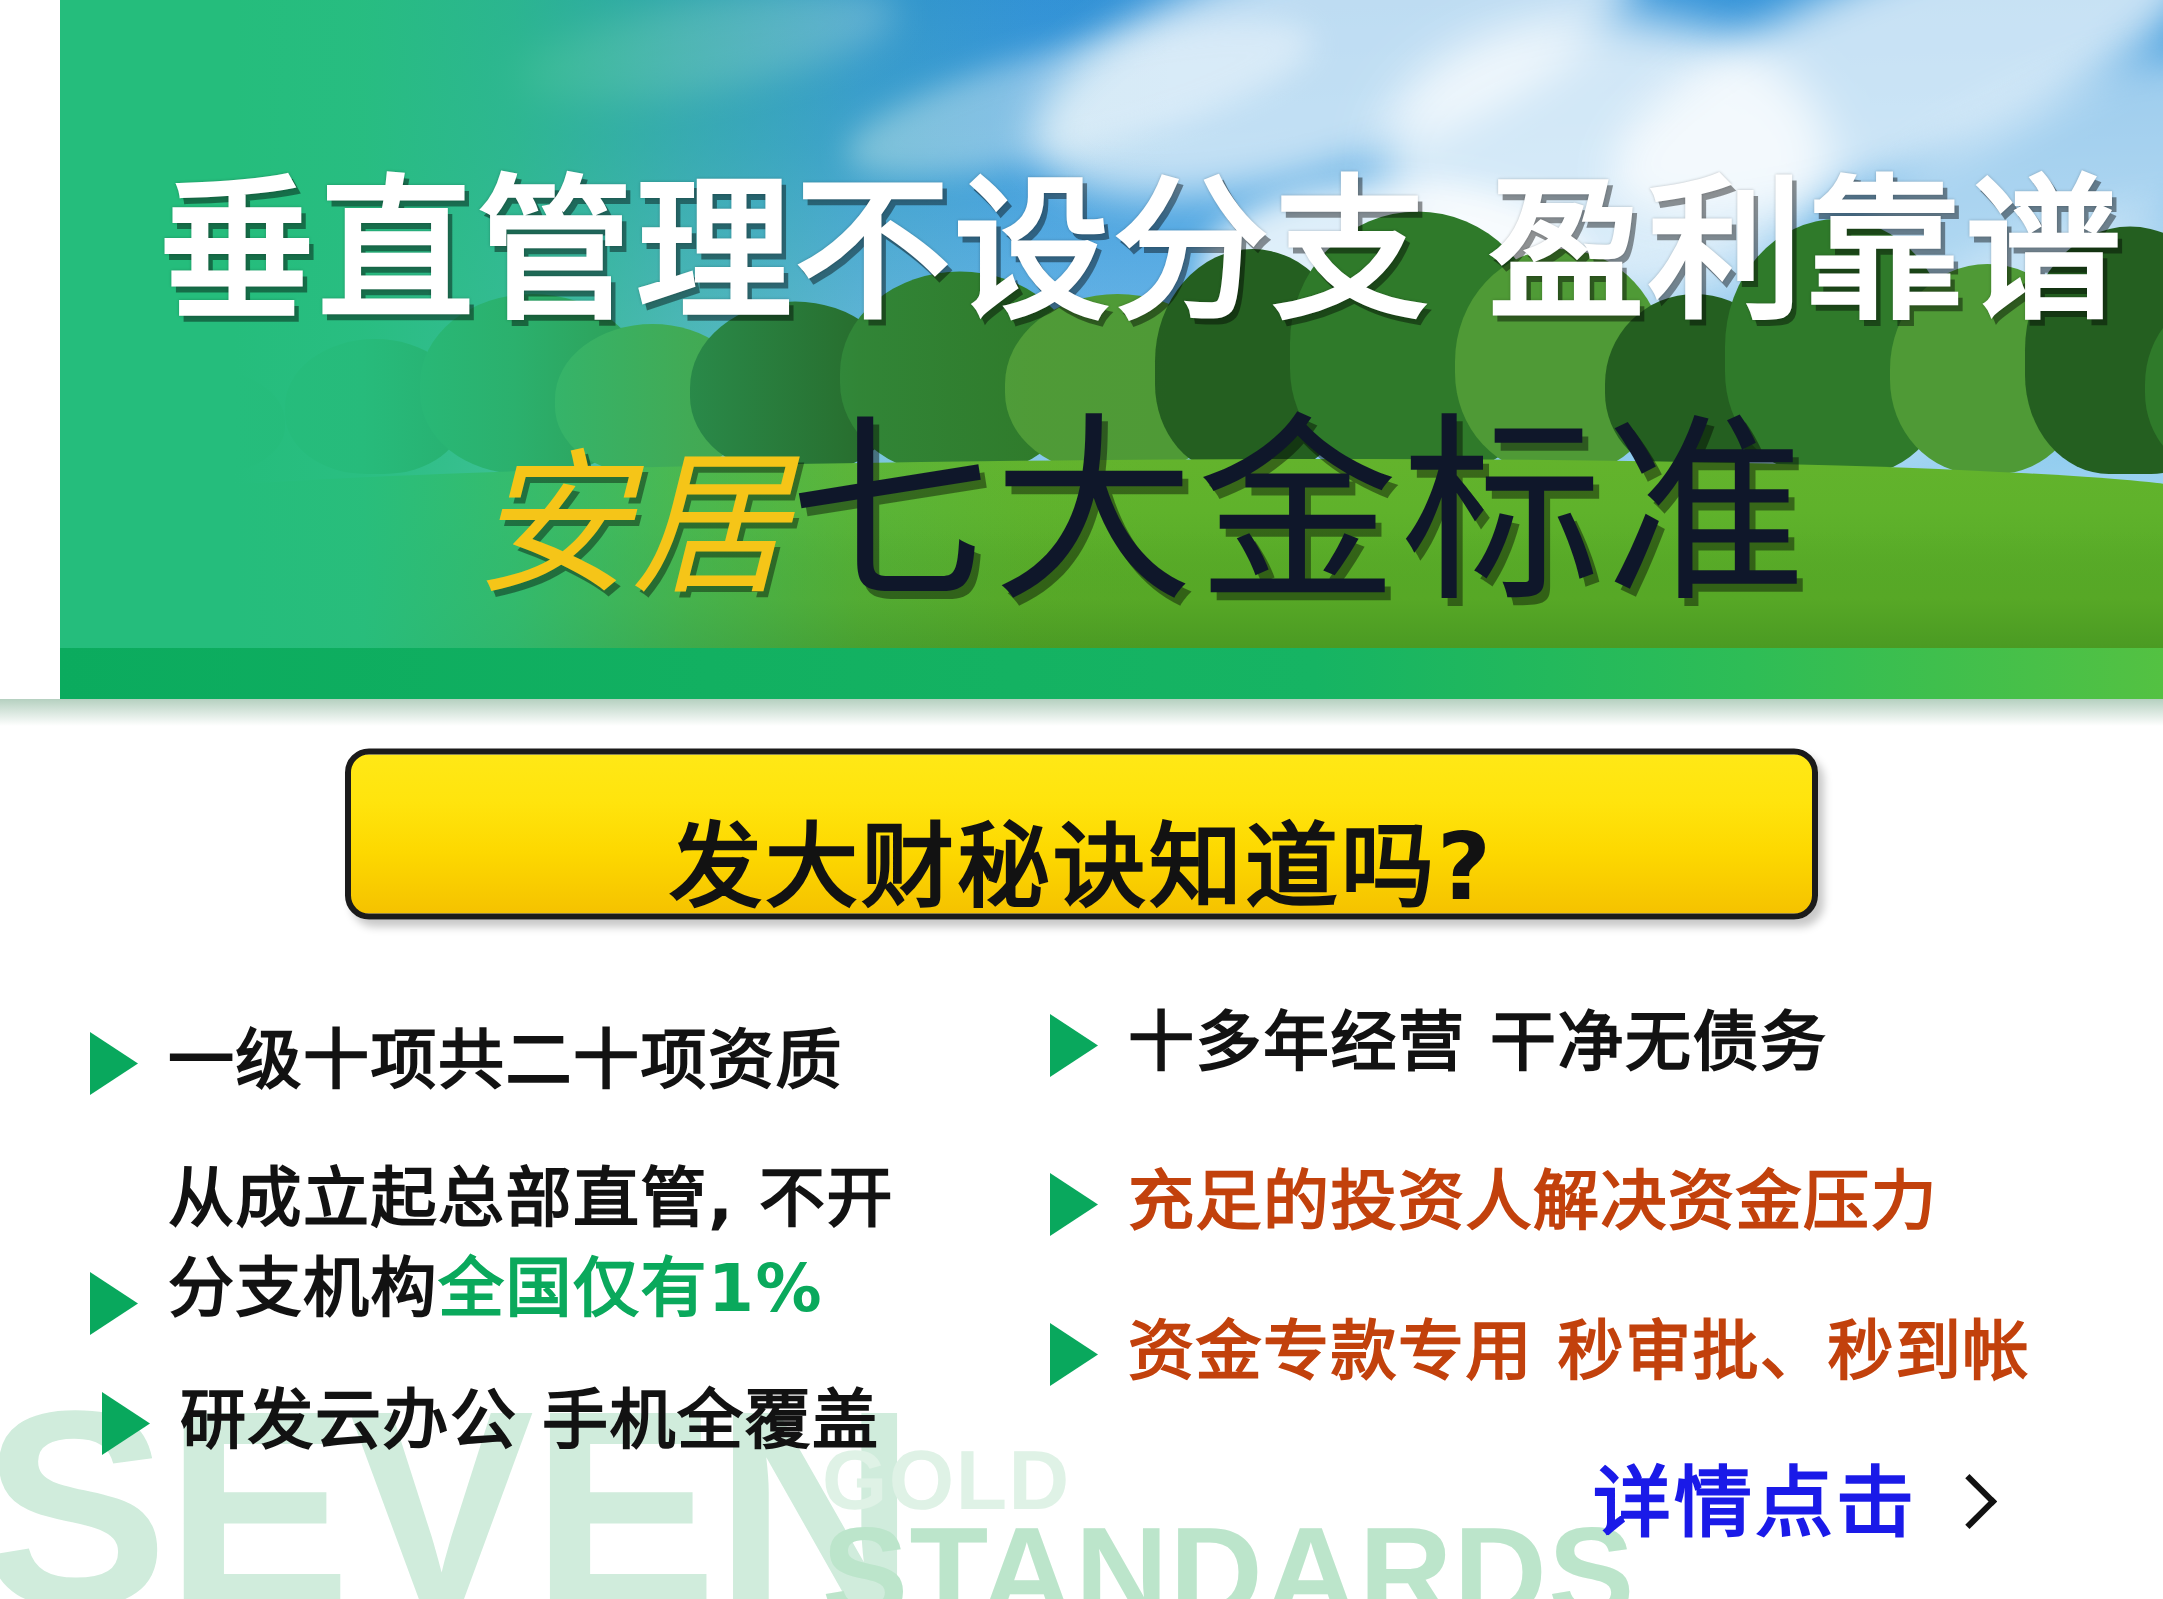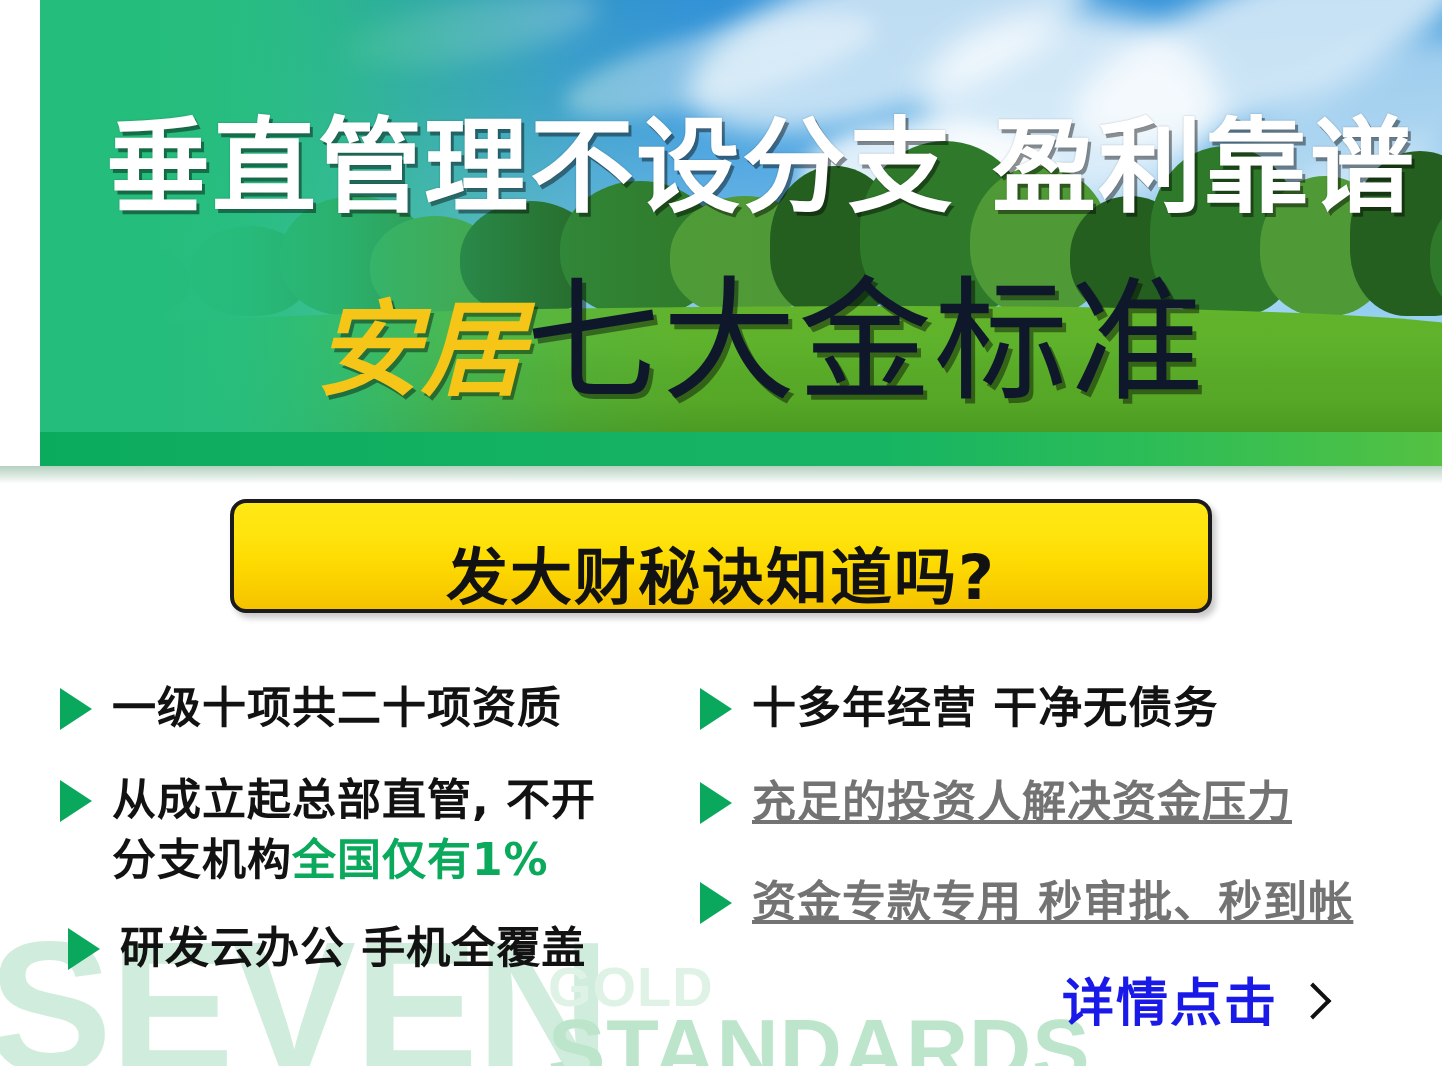--- a/index.html
+++ b/index.html
@@ -88,21 +88,21 @@
     white-space:nowrap;
     font-family:"DejaVu Sans","Liberation Sans",sans-serif;
   }
   .hero-line2{
     position:absolute;left:0;top:272px;width:1442px;
     text-align:center;
     white-space:nowrap;
   }
   .hero-anju{
     display:inline-block;
-    font-size:104px;line-height:124px;font-weight:700;
+    font-size:104px;line-height:124px;font-weight:400;
     color:#f5c518;
     font-style:italic;
     letter-spacing:1px;
     text-shadow:3px 4px 0 rgba(0,0,0,.4);
     vertical-align:bottom;
     font-family:"DejaVu Sans","Liberation Sans",sans-serif;
   }
   .hero-seven{
     display:inline-block;
     font-size:134px;line-height:140px;font-weight:400;
@@ -162,29 +162,29 @@
     border-top:21px solid transparent;
     border-bottom:21px solid transparent;
     border-left:32px solid #09a85d;
     margin-right:20px;margin-top:10px;
   }
   .ftext{
     font-size:44px;line-height:60px;font-weight:700;color:#121212;
     white-space:pre-line;letter-spacing:1px;
     font-family:"DejaVu Sans","Liberation Sans",sans-serif;
   }
-  .ftext.green{color:#737373;text-decoration:underline;}
+  .ftext.green{color:#c2410c;}
   .hl{color:#0aa95c;}
 
   
   #lrow0{left:0;top:38px;}
-  #lrow1{left:0;top:130px;}
+  #lrow1{left:0;top:130px;align-items:flex-end;}
   #lrow2{left:8px;top:278px;}
   
-  #rrow0{left:0;top:38px;}
+  #rrow0{left:0;top:26px;}
   #rrow1{left:0;top:132px;}
   #rrow2{left:0;top:232px;}
 
   
   .cta{
     position:absolute;left:1062px;top:975px;
     display:flex;align-items:center;gap:22px;cursor:pointer;
   }
   .cta-text{
     font-size:52px;line-height:56px;font-weight:700;color:#1a1ae8;

